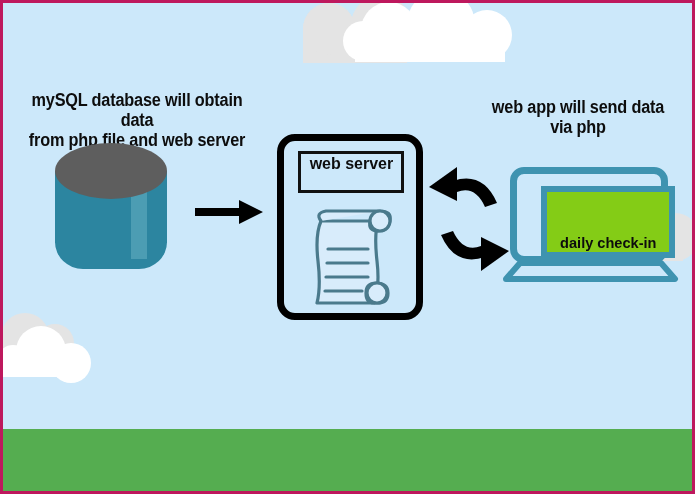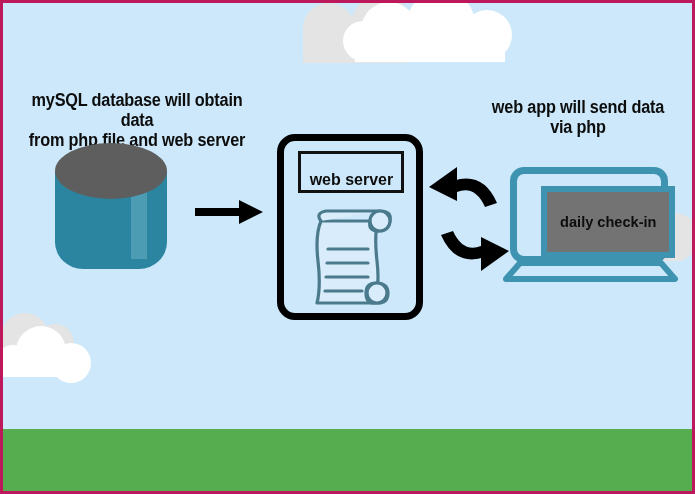--- a/index.html
+++ b/index.html
@@ -129,21 +129,21 @@
   }
   #web-server-label-box {
     position: absolute;
     left: 14px;
     top: 10px;
     width: 106px;
     height: 42px;
     border: 3px solid #111111;
     box-sizing: border-box;
     display: flex;
-    align-items: flex-end;
+    align-items: flex-start;
     justify-content: center;
   }
   #web-server-label {
     font-size: 17px;
     font-weight: bold;
     color: #0d0d0d;
     transform: scaleX(0.94);
     white-space: nowrap;
   }
   #scroll-icon {
@@ -181,23 +181,23 @@
     background: #cce8fa;
   }
   .laptop-inner {
     position: absolute;
     left: 24px;
     top: 12px;
     width: 134px;
     height: 72px;
     border: 6px solid #3e93b0;
     box-sizing: border-box;
-    background: #737373;
+    background: #84cc16;
     display: flex;
-    align-items: center;
+    align-items: flex-end;
     justify-content: center;
   }
   #laptop-screen-label {
     font-size: 15.5px;
     font-weight: bold;
     color: #0d0d0d;
     transform: scaleX(0.94);
     white-space: nowrap;
   }
   

